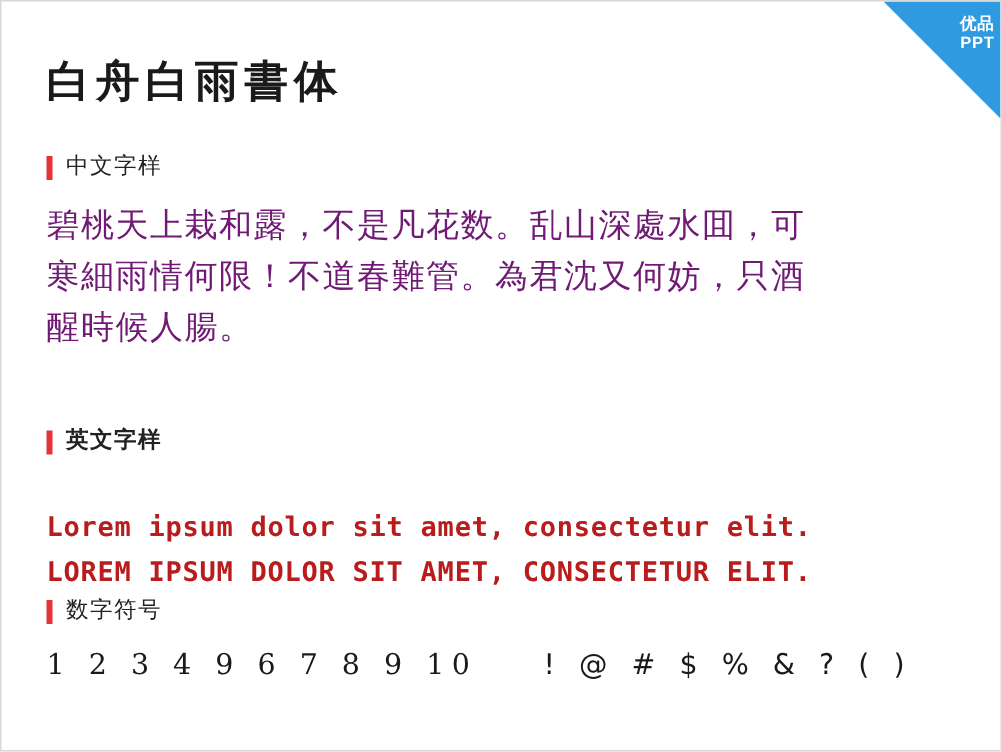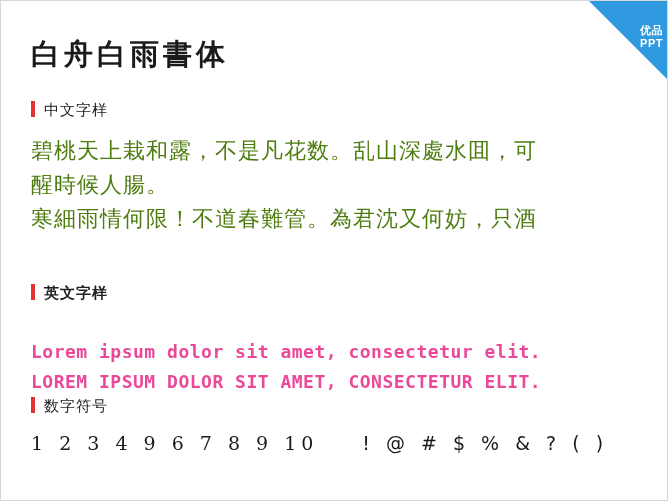--- a/index.html
+++ b/index.html
@@ -35,21 +35,21 @@
     position: absolute;
     top: 0;
     right: 0;
     width: 0;
     height: 0;
     border-left: 78px solid transparent;
     border-top: 78px solid #2f9ae0;
   }
   .ribbon .txt {
     position: absolute;
-    top: 23px;
+    top: 9px;
     right: 4px;
     width: 60px;
     color: #ffffff;
     font-size: 11px;
     line-height: 13px;
     text-align: right;
     font-weight: bold;
     letter-spacing: 0.5px;
   }
   .ribbon .txt span { display: block; }
@@ -67,47 +67,47 @@
     white-space: nowrap;
   }
 
   .section {
     position: absolute;
     left: 30px;
     right: 24px;
   }
   .sec-head {
     display: flex;
-    align-items: flex-start;
+    align-items: flex-end;
     margin-bottom: 14px;
   }
   .sec-bar {
     width: 4px;
     height: 16px;
     background: #e33333;
     margin-right: 9px;
     flex: 0 0 auto;
   }
   .sec-title {
     font-size: 15px;
     color: #222222;
     font-family: "DejaVu Sans", sans-serif;
     letter-spacing: 1px;
   }
   .sample-cn {
     font-size: 22px;
     line-height: 34px;
-    color: #4d7c0f;
+    color: #701a75;
     font-family: "DejaVu Sans", sans-serif;
     letter-spacing: 1px;
   }
   .sample-en {
     font-size: 18px;
     line-height: 30px;
-    color: #ec4899;
+    color: #b91c1c;
     font-family: "DejaVu Sans Mono", monospace;
     letter-spacing: 0.5px;
     white-space: nowrap;
     margin-top: 34px;
   }
   .digits-row {
     display: flex;
     align-items: baseline;
     font-size: 19px;
     line-height: 26px;
@@ -144,22 +144,22 @@
 
   <div class="title">白舟白雨書体</div>
 
   <div class="section" id="sec-cn">
     <div class="sec-head">
       <div class="sec-bar"></div>
       <div class="sec-title">中文字样</div>
     </div>
     <div class="sample-cn">
       <div>碧桃天上栽和露，不是凡花数。乱山深處水囬，可</div>
+      <div>寒細雨情何限！不道春難管。為君沈又何妨，只酒</div>
       <div>醒時候人腸。</div>
-      <div>寒細雨情何限！不道春難管。為君沈又何妨，只酒</div>
     </div>
   </div>
 
   <div class="section" id="sec-en">
     <div class="sec-head">
       <div class="sec-bar"></div>
       <div class="sec-title">英文字样</div>
     </div>
     <div class="sample-en">
       <div>Lorem ipsum dolor sit amet, consectetur elit.</div>

